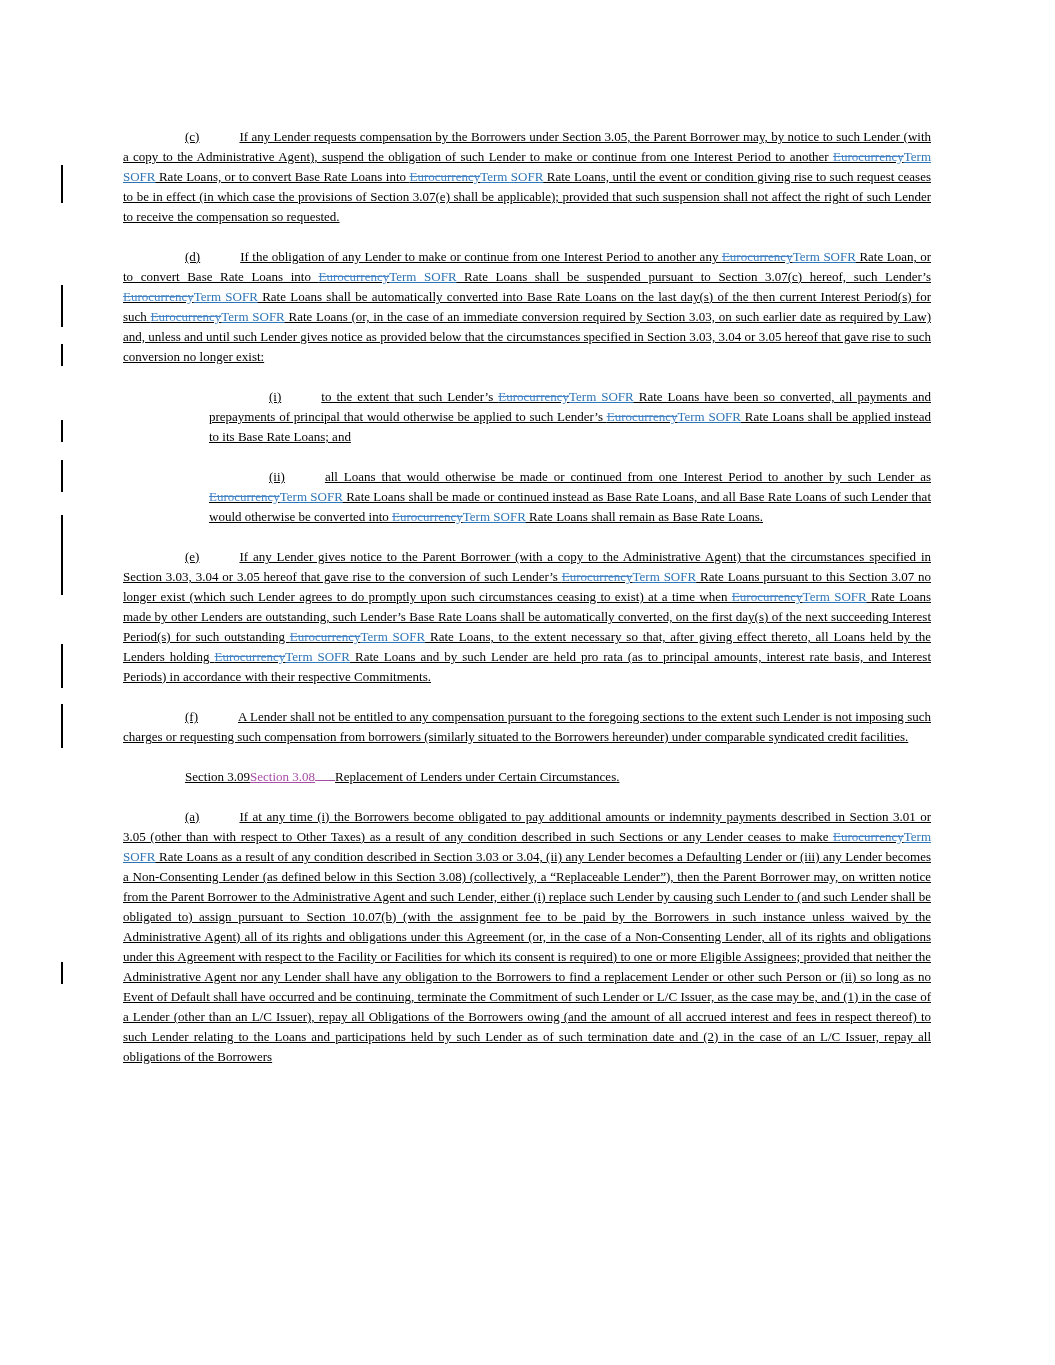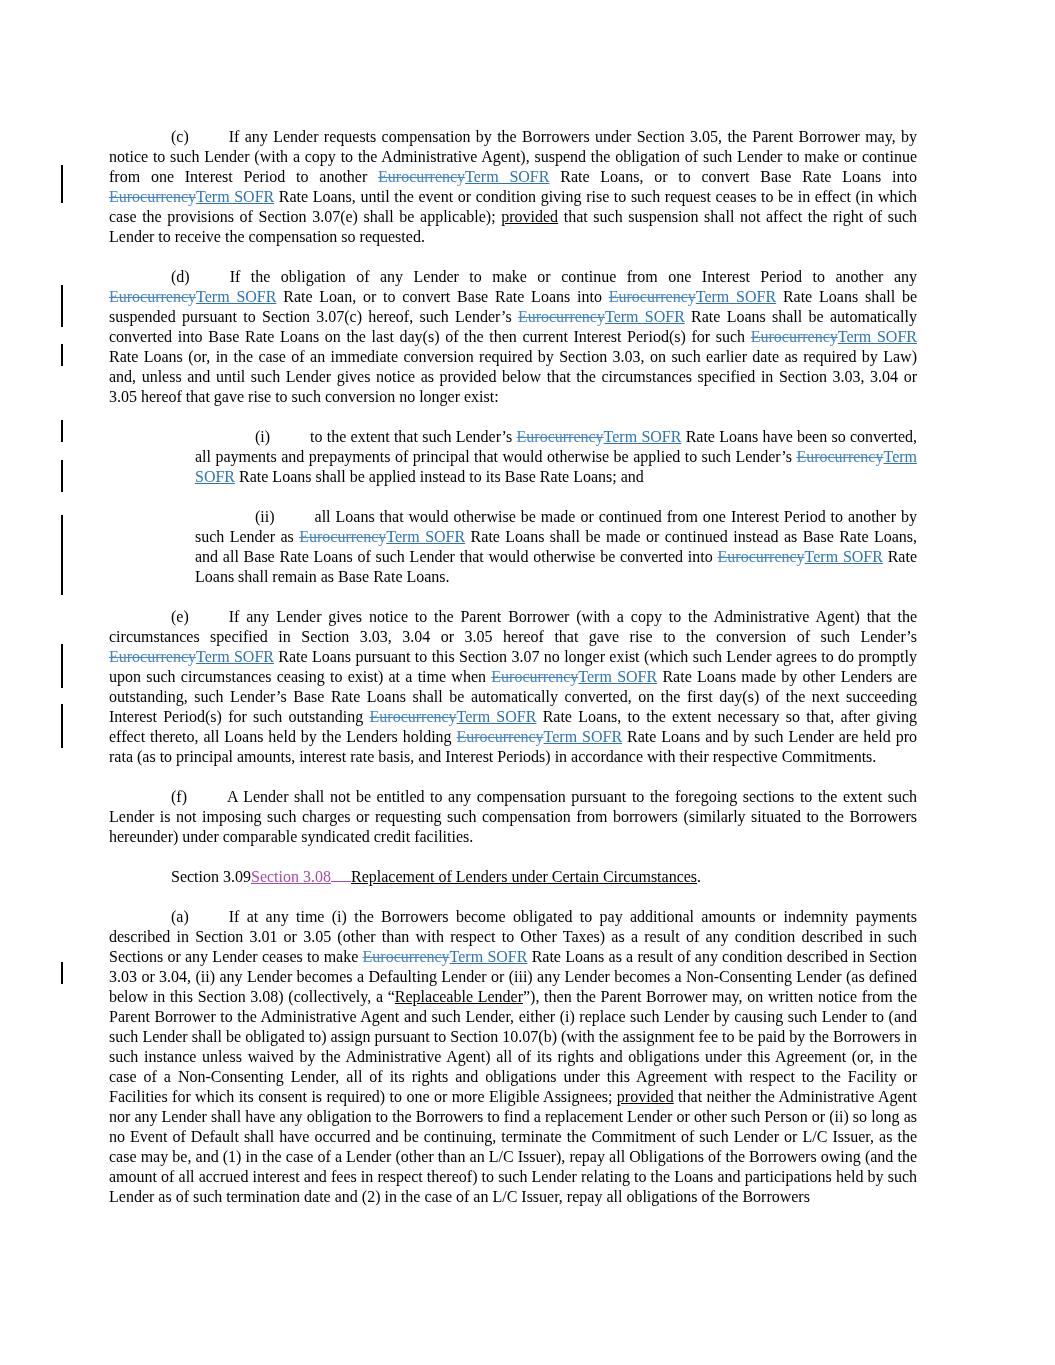--- a/index.html
+++ b/index.html
@@ -6,23 +6,24 @@
   html, body { background: #ffffff; }
   body {
     width: 1055px; height: 1365px;
     position: relative;
     font-family: "Liberation Serif", serif;
     color: #000;
   }
   .page { position: absolute; inset: 0; background: #ffffff; overflow: hidden; }
   .text-block {
     position: absolute;
-    left: 109px; top: 127px; width: 808px;
-    font-size: 16px; line-height: 20px;
+    left: 123px; top: 127px; width: 808px;
+    font-size: 13px; line-height: 20px;
     text-align: justify;
+    text-decoration: underline;
   }
   p.para { margin: 0 0 20px 0; }
   p.body { text-indent: 62px; }
   p.sub  { margin-left: 86px; text-indent: 60px; }
   p.heading { text-indent: 62px; }
   .run-tab { display: inline-block; width: 40px; }
   .run-del { color: var(--delete-color); text-decoration: line-through; }
   .run-ins { color: var(--insert-color); text-decoration: underline; }
   .run-u   { text-decoration: underline; }
   .run-sec { color: var(--section-color); text-decoration: underline; }

